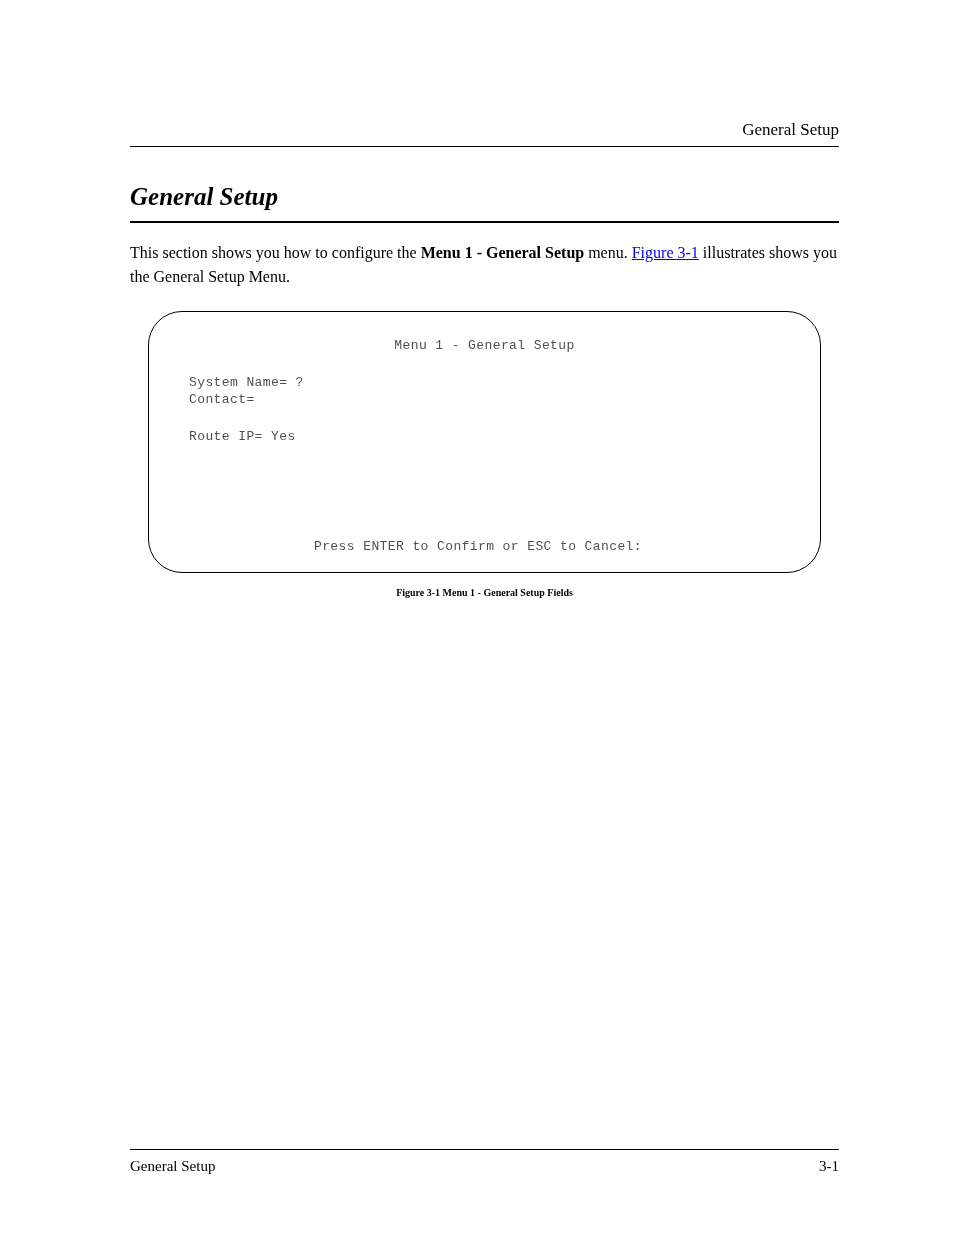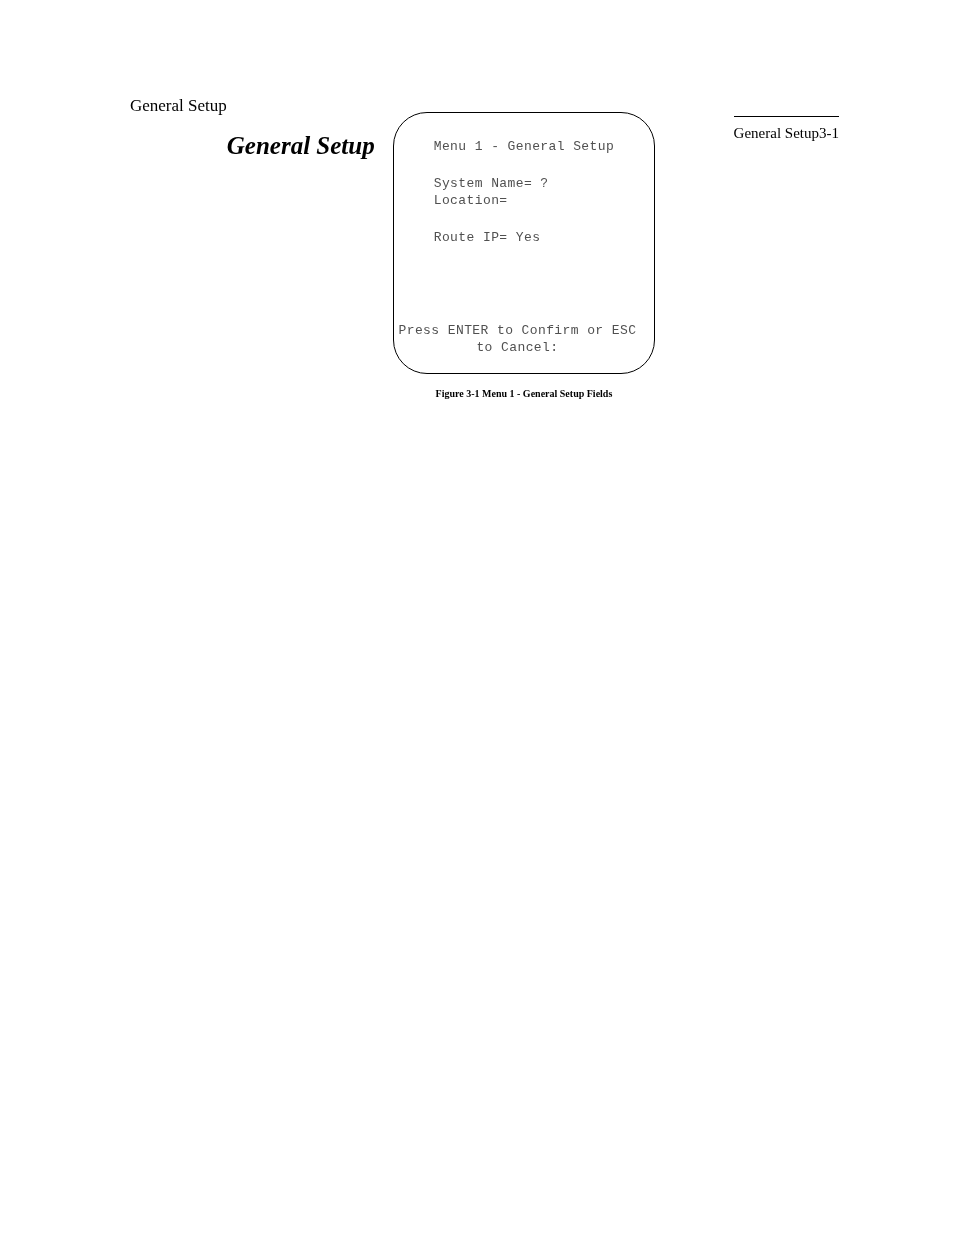--- a/index.html
+++ b/index.html
@@ -7,25 +7,25 @@
     padding: 0;
     font-family: "Times New Roman", Times, serif;
     background: #fff;
     color: #000;
     width: 954px;
     height: 1235px;
     position: relative;
     box-sizing: border-box;
   }
   .page {
-    padding: 96px 115px 60px 130px;
+    padding: 120px 115px 60px 130px;
     box-sizing: border-box;
     height: 100%;
     display: flex;
-    flex-direction: row;
+    flex-direction: column;
     justify-content: center;
   }
   .header-right {
     text-align: right;
     font-size: 17px;
     padding-bottom: 6px;
   }
   .hr {
     border-top: 1.5px solid #000;
     margin: 0;
@@ -106,27 +106,30 @@
 </head>
 <body>
 
 <div class="page">
   <div class="header-right">General Setup</div>
   <div class="hr"></div>
 
   <h1 class="section-title">General Setup</h1>
   <div class="hr-heavy"></div>
 
+  <p class="intro">
+    <span>This section shows you how to configure the </span><strong>Menu 1 - General Setup</strong><span> menu. </span><a href="#" class="link">Figure 3-1</a><span> illustrates shows you the General Setup Menu.</span>
+  </p>
 
   <div class="figure-wrap">
     <div class="terminal">
       <div class="term-title">Menu 1 - General Setup</div>
       <div class="term-fields">
         <div class="term-field"><span>System Name=</span><span> ?</span></div>
-        <div class="term-field"><span>Location=</span><span></span></div>
+        <div class="term-field"><span>Contact=</span><span></span></div>
         <div class="term-gap"></div>
         <div class="term-field"><span>Route IP=</span><span> Yes</span></div>
       </div>
       <div class="term-footer">Press ENTER to Confirm or ESC to Cancel:</div>
     </div>
     <div class="caption">Figure 3-1 Menu 1 - General Setup Fields</div>
   </div>
 
   <div class="spacer"></div>
 

